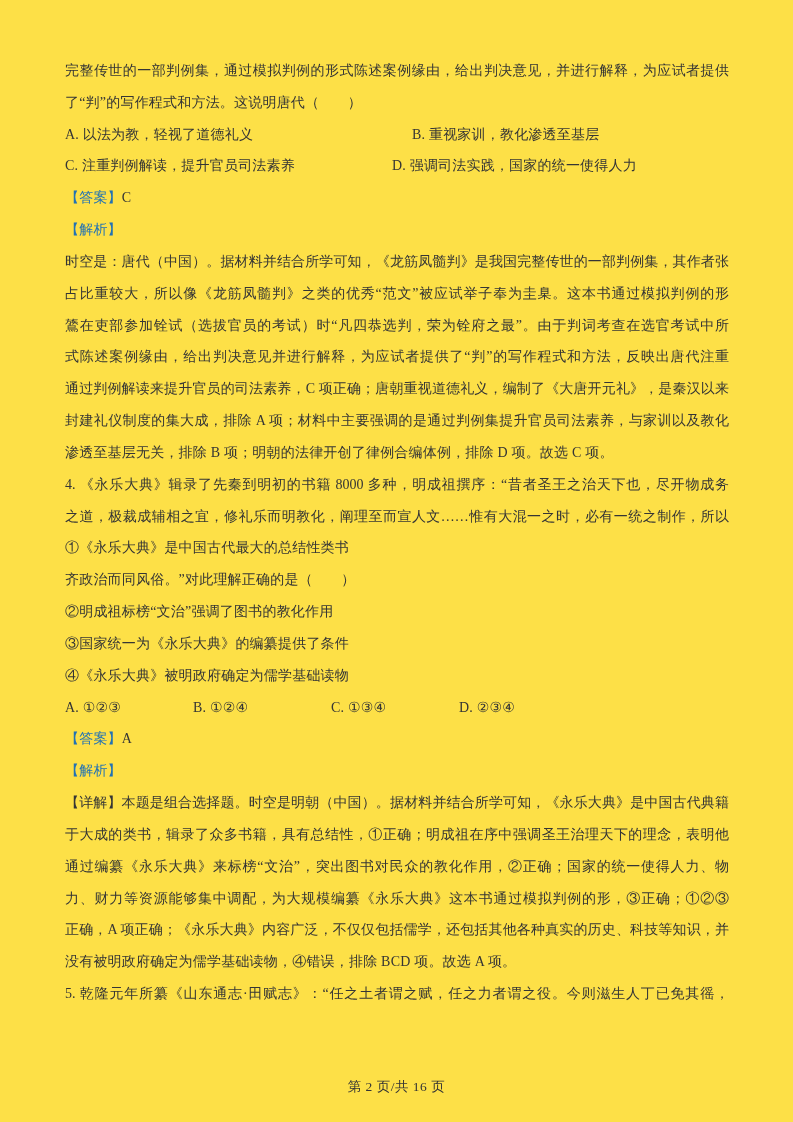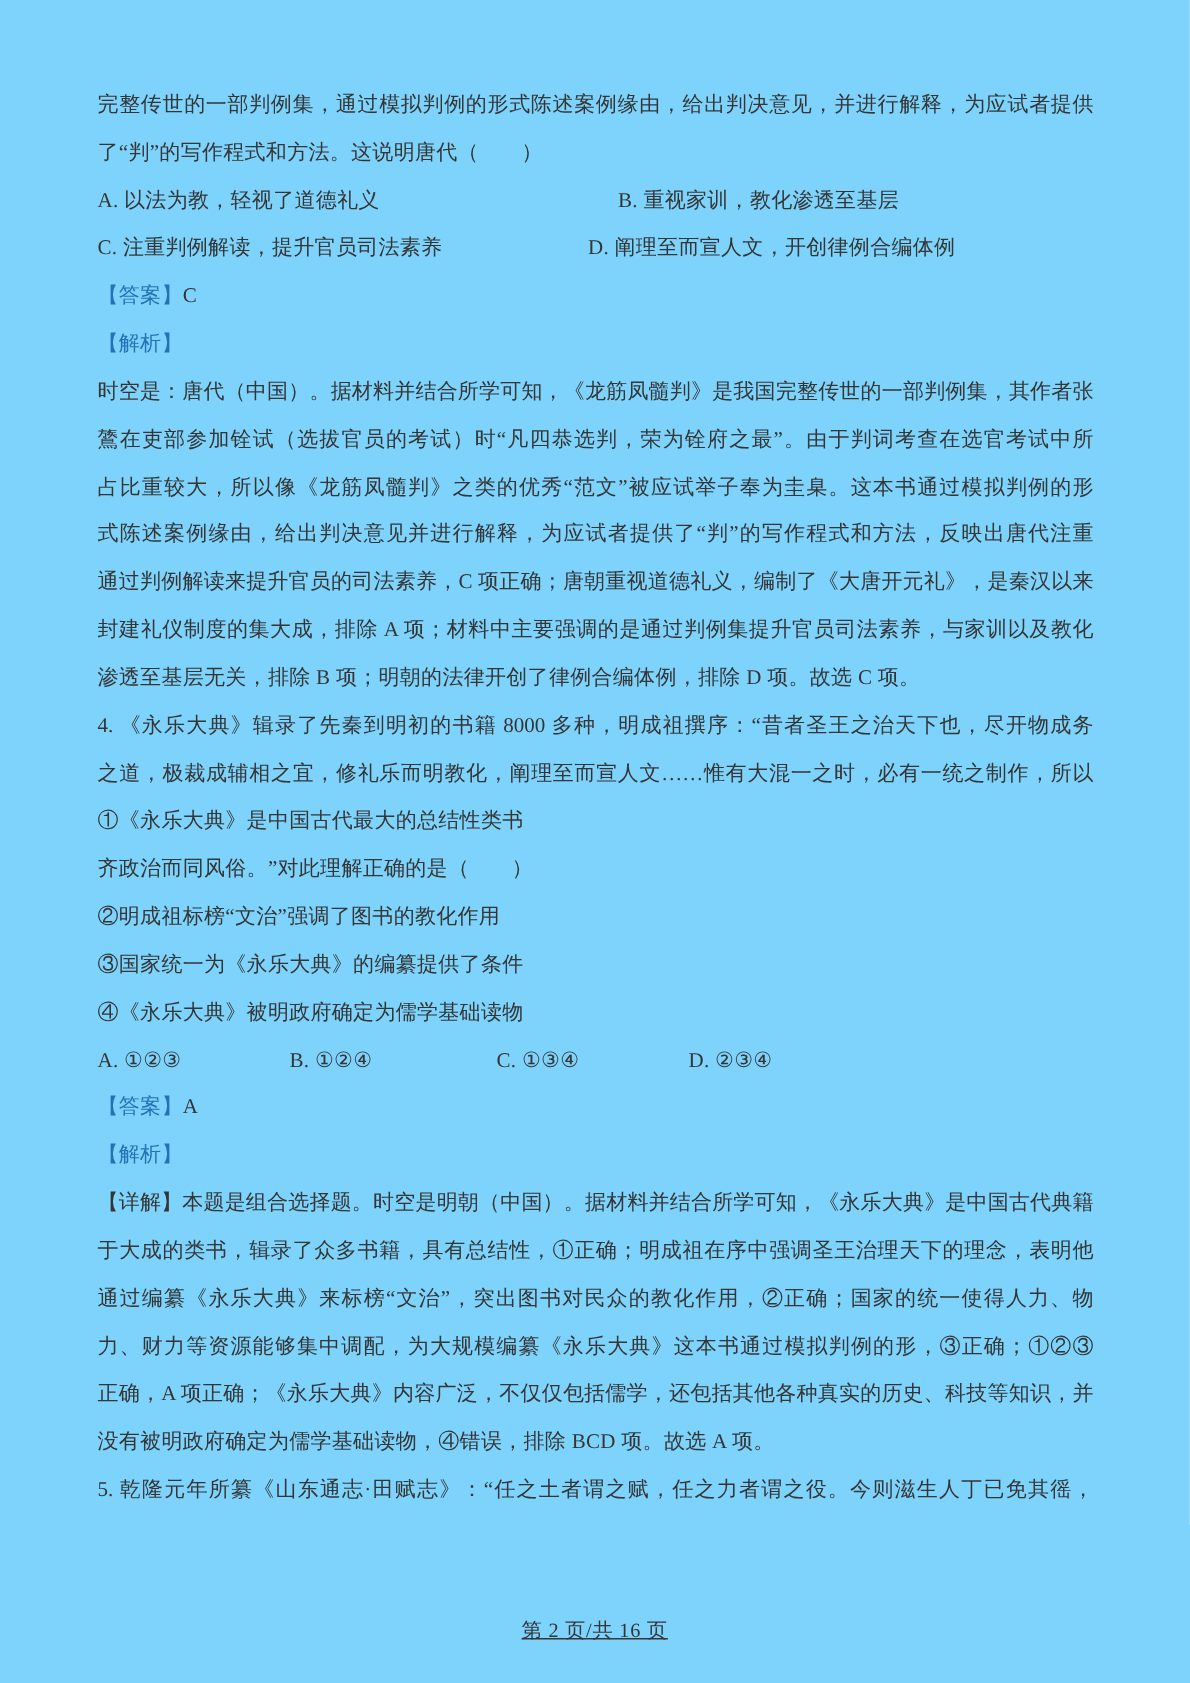--- a/index.html
+++ b/index.html
@@ -1,51 +1,51 @@
 <!DOCTYPE html>
 <html style="--accent: #2272B4;"><head>
 <meta charset="utf-8">
 <style>
   html,body{margin:0;padding:0}
   body{
     width:793px;height:1122px;position:relative;overflow:hidden;
     background:#ffffff;color:#353535;
     font-family:"Liberation Serif","DejaVu Serif",serif;
   }
-  .page{position:absolute;inset:0;background:#7dd3fc}
+  .page{position:absolute;inset:0;background:#fde047}
   .content{position:absolute;left:65px;top:55px;width:664px}
   .line{height:31.83px;line-height:31.83px;font-size:14px;white-space:nowrap;letter-spacing:0.2px}
   .line.just{white-space:normal;text-align:justify;text-align-last:justify;letter-spacing:0}
   .line.optrow{display:flex}
   .accent{color:var(--accent,#2272B4)}
   .footer{
     position:absolute;top:1078px;left:0;width:100%;
-    text-align:center;font-size:13.5px;color:#353535;letter-spacing:0.5px;text-decoration:underline;
+    text-align:center;font-size:13.5px;color:#353535;letter-spacing:0.5px;
   }
 </style>
 </head>
 <body>
 
 <div class="page">
   <div class="content">
       <div class="line just">完整传世的一部判例集，通过模拟判例的形式陈述案例缘由，给出判决意见，并进行解释，为应试者提供</div>
       <div class="line">了“判”的写作程式和方法。这说明唐代（　　）</div>
       <div class="line optrow">
         <span style="flex: 0 0 auto; width: 327px;">A. 以法为教，轻视了道德礼义</span>
         <span style="flex: 0 0 auto; margin-left: 20px;">B. 重视家训，教化渗透至基层</span>
       </div>
       <div class="line optrow">
         <span style="flex: 0 0 auto; width: 327px;">C. 注重判例解读，提升官员司法素养</span>
-        <span style="flex: 0 0 auto;">D. 阐理至而宣人文，开创律例合编体例</span>
+        <span style="flex: 0 0 auto;">D. 强调司法实践，国家的统一使得人力</span>
       </div>
       <div class="line"><span class="accent">【答案】</span><span>C</span></div>
       <div class="line"><span class="accent">【解析】</span><span></span></div>
       <div class="line just">时空是：唐代（中国）。据材料并结合所学可知，《龙筋凤髓判》是我国完整传世的一部判例集，其作者张</div>
+      <div class="line just">占比重较大，所以像《龙筋凤髓判》之类的优秀“范文”被应试举子奉为圭臬。这本书通过模拟判例的形</div>
       <div class="line just">鷟在吏部参加铨试（选拔官员的考试）时“凡四恭选判，荣为铨府之最”。由于判词考查在选官考试中所</div>
-      <div class="line just">占比重较大，所以像《龙筋凤髓判》之类的优秀“范文”被应试举子奉为圭臬。这本书通过模拟判例的形</div>
       <div class="line just">式陈述案例缘由，给出判决意见并进行解释，为应试者提供了“判”的写作程式和方法，反映出唐代注重</div>
       <div class="line just">通过判例解读来提升官员的司法素养，C 项正确；唐朝重视道德礼义，编制了《大唐开元礼》，是秦汉以来</div>
       <div class="line just">封建礼仪制度的集大成，排除 A 项；材料中主要强调的是通过判例集提升官员司法素养，与家训以及教化</div>
       <div class="line">渗透至基层无关，排除 B 项；明朝的法律开创了律例合编体例，排除 D 项。故选 C 项。</div>
       <div class="line just">4. 《永乐大典》辑录了先秦到明初的书籍 8000 多种，明成祖撰序：“昔者圣王之治天下也，尽开物成务</div>
       <div class="line just">之道，极裁成辅相之宜，修礼乐而明教化，阐理至而宣人文……惟有大混一之时，必有一统之制作，所以</div>
       <div class="line">①《永乐大典》是中国古代最大的总结性类书</div>
       <div class="line">齐政治而同风俗。”对此理解正确的是（　　）</div>
       <div class="line">②明成祖标榜“文治”强调了图书的教化作用</div>
       <div class="line">③国家统一为《永乐大典》的编纂提供了条件</div>

